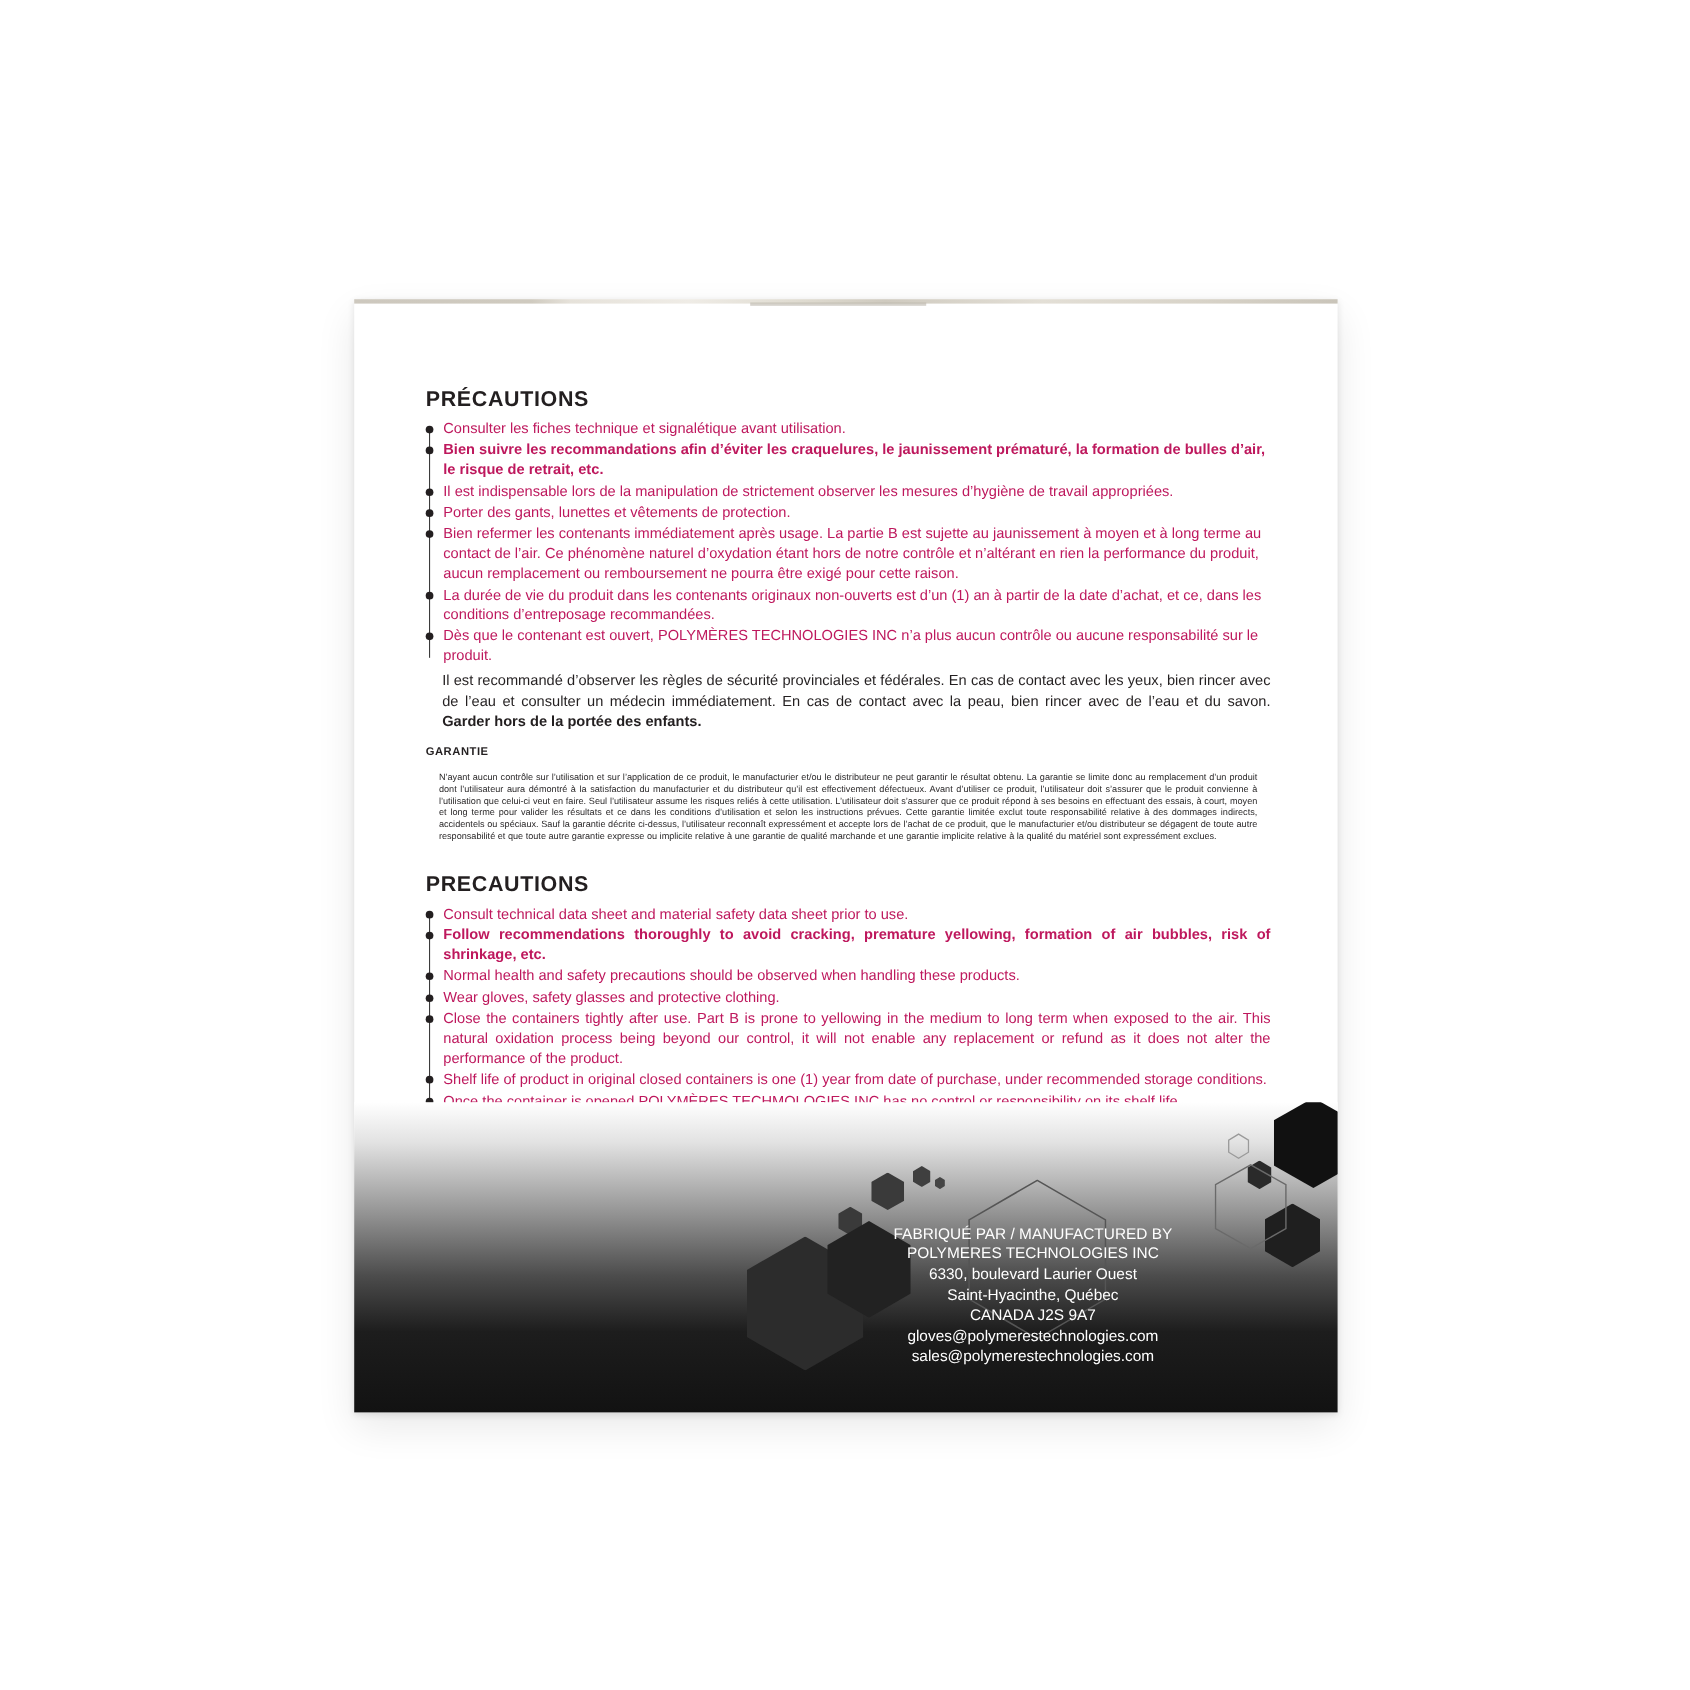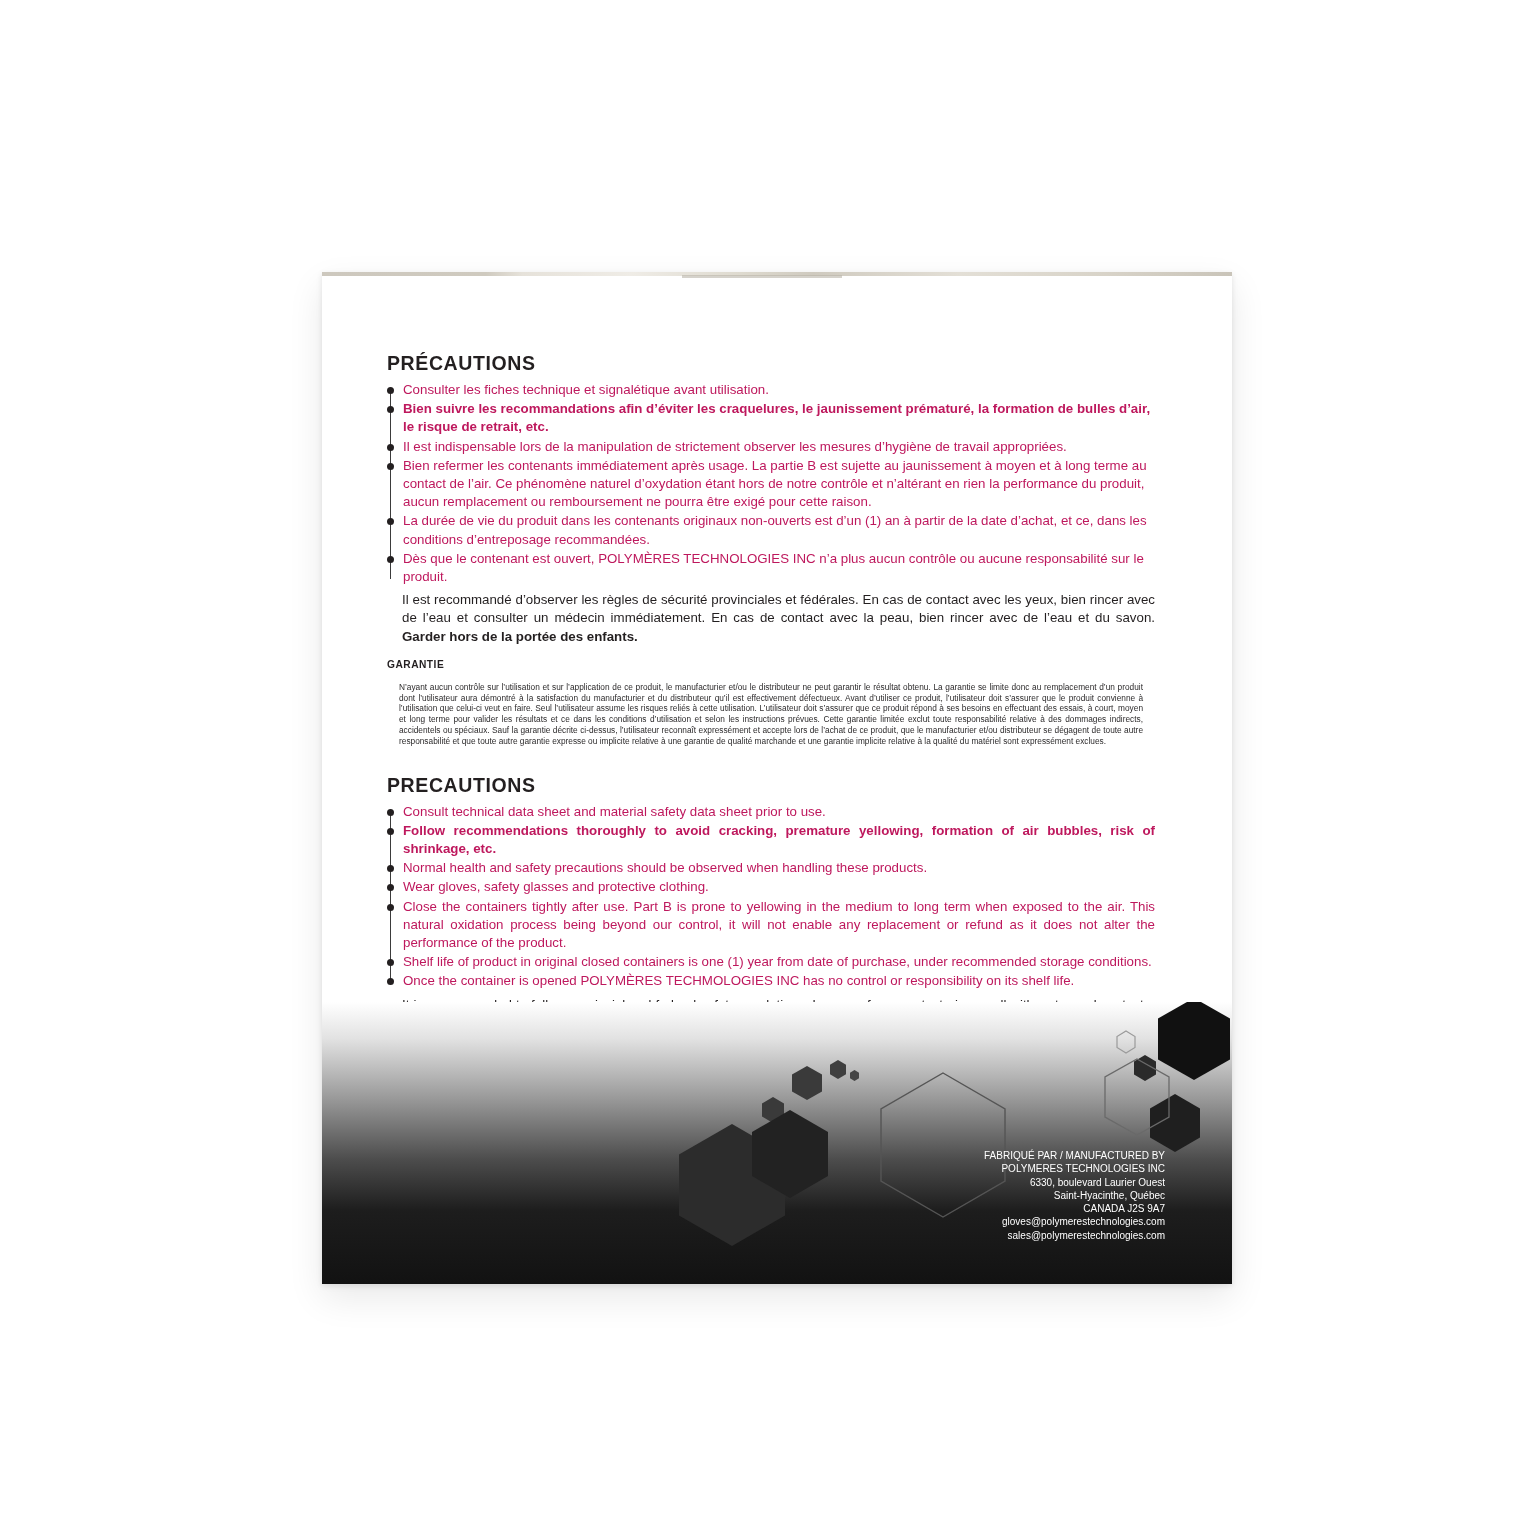--- a/index.html
+++ b/index.html
@@ -18,21 +18,20 @@
 
   
   #box {
     position: absolute;
     left: 322px;
     top: 272px;
     width: 894px;
     height: 1012px;
     background: #ffffff;
     box-shadow: 0 2px 6px rgba(0,0,0,0.10), 0 14px 34px rgba(0,0,0,0.09);
-    padding-left: 16px;
   }
   
   #box-top-edge {
     position: absolute;
     left: 0;
     top: 0;
     width: 100%;
     height: 4px;
     background: linear-gradient(to right,
        #cdc8be 0%, #cfcabf 18%, #e6e2da 22%, #efece6 34%,
@@ -137,43 +136,44 @@
     position: absolute;
     background: #111111;
     clip-path: polygon(50% 0%, 100% 25%, 100% 75%, 50% 100%, 0% 75%, 0% 25%);
   }
   .hex-outline svg { display:block; }
 
   #addr {
     position: absolute;
     right: 67px;
     bottom: 42px;
-    text-align: right;
+    text-align: center;
     color: #ffffff;
-    font-size: 10px;
+    font-size: 14px;
     line-height: 1.33;
     width: 420px;
   }
   #addr .line { display: block; white-space: nowrap; }
 </style>
 </head>
 <body>
 
 <div id="box">
   <div id="box-top-edge"></div>
   <div id="box-top-seam"></div>
 
   <div class="content">
 
     <section>
       <h2 class="sect-title">PRÉCAUTIONS</h2>
       <ul class="bullets">
         <li>Consulter les fiches technique et signalétique avant utilisation.</li>
         <li class="bold">Bien suivre les recommandations afin d’éviter les craquelures, le jaunissement prématuré, la formation de bulles d’air, le risque de retrait, etc.</li>
         <li>Il est indispensable lors de la manipulation de strictement observer les mesures d’hygiène de travail appropriées.</li>
+        <li>Porter des gants, lunettes et vêtements de protection.</li>
         <li>Bien refermer les contenants immédiatement après usage. La partie B est sujette au jaunissement à moyen et à long terme au contact de l’air. Ce phénomène naturel d’oxydation étant hors de notre contrôle et n’altérant en rien la performance du produit, aucun remplacement ou remboursement ne pourra être exigé pour cette raison.</li>
         <li>La durée de vie du produit dans les contenants originaux non-ouverts est d’un (1) an à partir de la date d’achat, et ce, dans les conditions d’entreposage recommandées.</li>
         <li>Dès que le contenant est ouvert, POLYMÈRES TECHNOLOGIES INC n’a plus aucun contrôle ou aucune responsabilité sur le produit.</li>
       </ul>
       <p class="para"><span>Il est recommandé d’observer les règles de sécurité provinciales et fédérales. En cas de contact avec les yeux, bien rincer avec de l’eau et consulter un médecin immédiatement. En cas de contact avec la peau, bien rincer avec de l’eau et du savon. </span><span class="bold">Garder hors de la portée des enfants.</span></p>
 
       <h3 class="small-title">GARANTIE</h3>
       <p class="fine">N’ayant aucun contrôle sur l’utilisation et sur l’application de ce produit, le manufacturier et/ou le distributeur ne peut garantir le résultat obtenu. La garantie se limite donc au remplacement d’un produit dont l’utilisateur aura démontré à la satisfaction du manufacturier et du distributeur qu’il est effectivement défectueux. Avant d’utiliser ce produit, l’utilisateur doit s’assurer que le produit convienne à l’utilisation que celui-ci veut en faire. Seul l’utilisateur assume les risques reliés à cette utilisation. L’utilisateur doit s’assurer que ce produit répond à ses besoins en effectuant des essais, à court, moyen et long terme pour valider les résultats et ce dans les conditions d’utilisation et selon les instructions prévues. Cette garantie limitée exclut toute responsabilité relative à des dommages indirects, accidentels ou spéciaux. Sauf la garantie décrite ci-dessus, l’utilisateur reconnaît expressément et accepte lors de l’achat de ce produit, que le manufacturier et/ou distributeur se dégagent de toute autre responsabilité et que toute autre garantie expresse ou implicite relative à une garantie de qualité marchande et une garantie implicite relative à la qualité du matériel sont expressément exclues.</p>
     </section>
 

